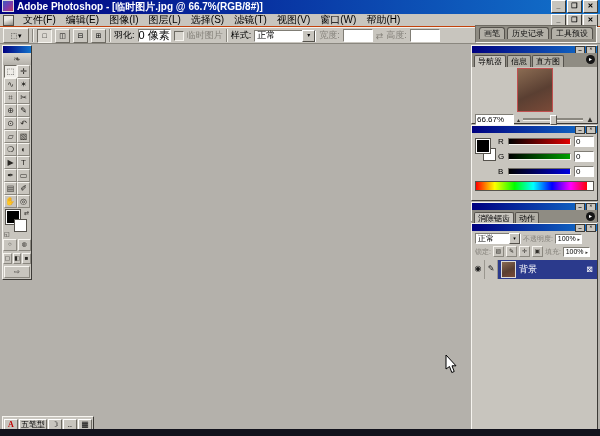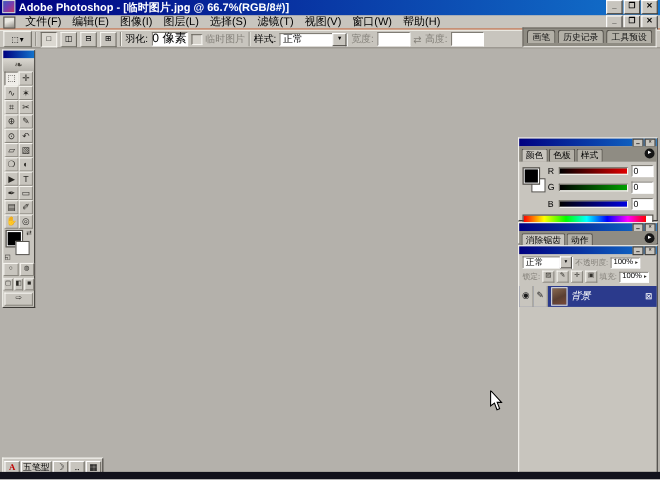--- a/index.html
+++ b/index.html
@@ -120,21 +120,21 @@
     font-size:5px;line-height:8px;text-align:center}
   .spin{width:27px;height:10px;display:flex;align-items:center;font-size:7px;padding-left:1px;box-sizing:border-box}
   .spin span{margin-left:auto;font-size:5px;color:#33312c;padding-right:1px}
   .lockbtn{width:9px;height:9px;background:#c8c5be;border:1px solid;border-color:#f6f4ef #8a877f #8a877f #f6f4ef;
     font-size:6px;line-height:8px;text-align:center;color:#33312c}
   .layerrow{margin-top:3px;height:19px;background:#2b3a8c;display:flex;align-items:center;color:#fff}
   .lcell{width:12px;height:19px;border-right:1px solid #9a978f;background:#c8c5be;color:#1a1a1a;
     font-size:8px;line-height:18px;text-align:center;flex:none}
   .lthumb{width:13px;height:15px;margin:0 3px;border:1px solid #dcdcdc;flex:none;
     background:linear-gradient(155deg,#8a6b52 0%,#5a3f32 55%,#7a4a38 100%)}
-  .lname{font-size:9px;font-style:italic;flex:1}
+  .lname{font-size:9px;flex:1}
   .llock{font-size:8px;padding-right:4px}
   
   .ime{position:absolute;left:2px;top:416px;height:14px;background:#c8c5be;display:flex;align-items:center;
     gap:1px;padding:1px;border:1px solid;border-color:#f6f4ef #3c3a36 #3c3a36 #f6f4ef}
   .imebtn{height:10px;min-width:10px;background:#c8c5be;border:1px solid;border-color:#fff #6e6b63 #6e6b63 #fff;
     font-size:8px;line-height:10px;text-align:center;padding:0 1px;white-space:nowrap}
   .imebtn.a{color:#c00000;font-weight:bold;font-family:"Liberation Serif",serif}
   .bstrip{position:absolute;left:0;top:429px;width:600px;height:7px;background:#12121c}
 </style>
 </head>
@@ -248,31 +248,48 @@
     <div class="tb-row">
       <span class="tb-btn" style="width:24px;height:10px;line-height:9px;font-size:7px">⇨</span>
     </div>
   </div>
 
 
   <svg class="cursor" width="12" height="19" viewBox="0 0 12 19">
     <polygon points="1,0 1,14 4.5,11.5 6.8,17.5 9.2,16.5 7,10.8 11,10.8" fill="#fff" stroke="#000" stroke-width="1"></polygon>
   </svg>
 
+  <div class="panel" style="top:45px;height:79px">
+    <div class="ptitle">
+      <span class="pbtn">▁</span>
+      <span class="pbtn">✕</span>
+    </div>
+    <div class="ptabs">
+      <span class="ptab active">导航器</span>
+      <span class="ptab">信息</span>
+      <span class="ptab">直方图</span>
+      <span class="pmenu">▸</span>
+    </div>
+    <div class="nav-body">
+      <div class="nav-thumb"></div>
+    </div>
+    <div class="nav-foot">
+      <span class="in zoombox">66.67%</span>
+      <span class="zi">▴</span>
+      <span class="ztrack">
+          <span class="zthumb"></span>
+        </span>
+      <span class="zi big">▲</span>
+    </div>
+  </div>
 
   <div class="panel" style="top:125px;height:76px">
     <div class="ptitle">
       <span class="pbtn">▁</span>
       <span class="pbtn">✕</span>
-    </div>
-    <div class="ptabs">
-      <span class="ptab active">颜色</span>
-      <span class="ptab">色板</span>
-      <span class="ptab">样式</span>
-      <span class="pmenu">▸</span>
     </div>
     <div class="cbody">
       <span class="cfg"></span>
       <span class="cbg"></span>
       <div class="crow">
         <span class="clabel">R</span>
         <span class="cbar" style="background:linear-gradient(90deg,#000,#e00000)"></span>
         <span class="in cval">0</span>
       </div>
       <div class="crow">

